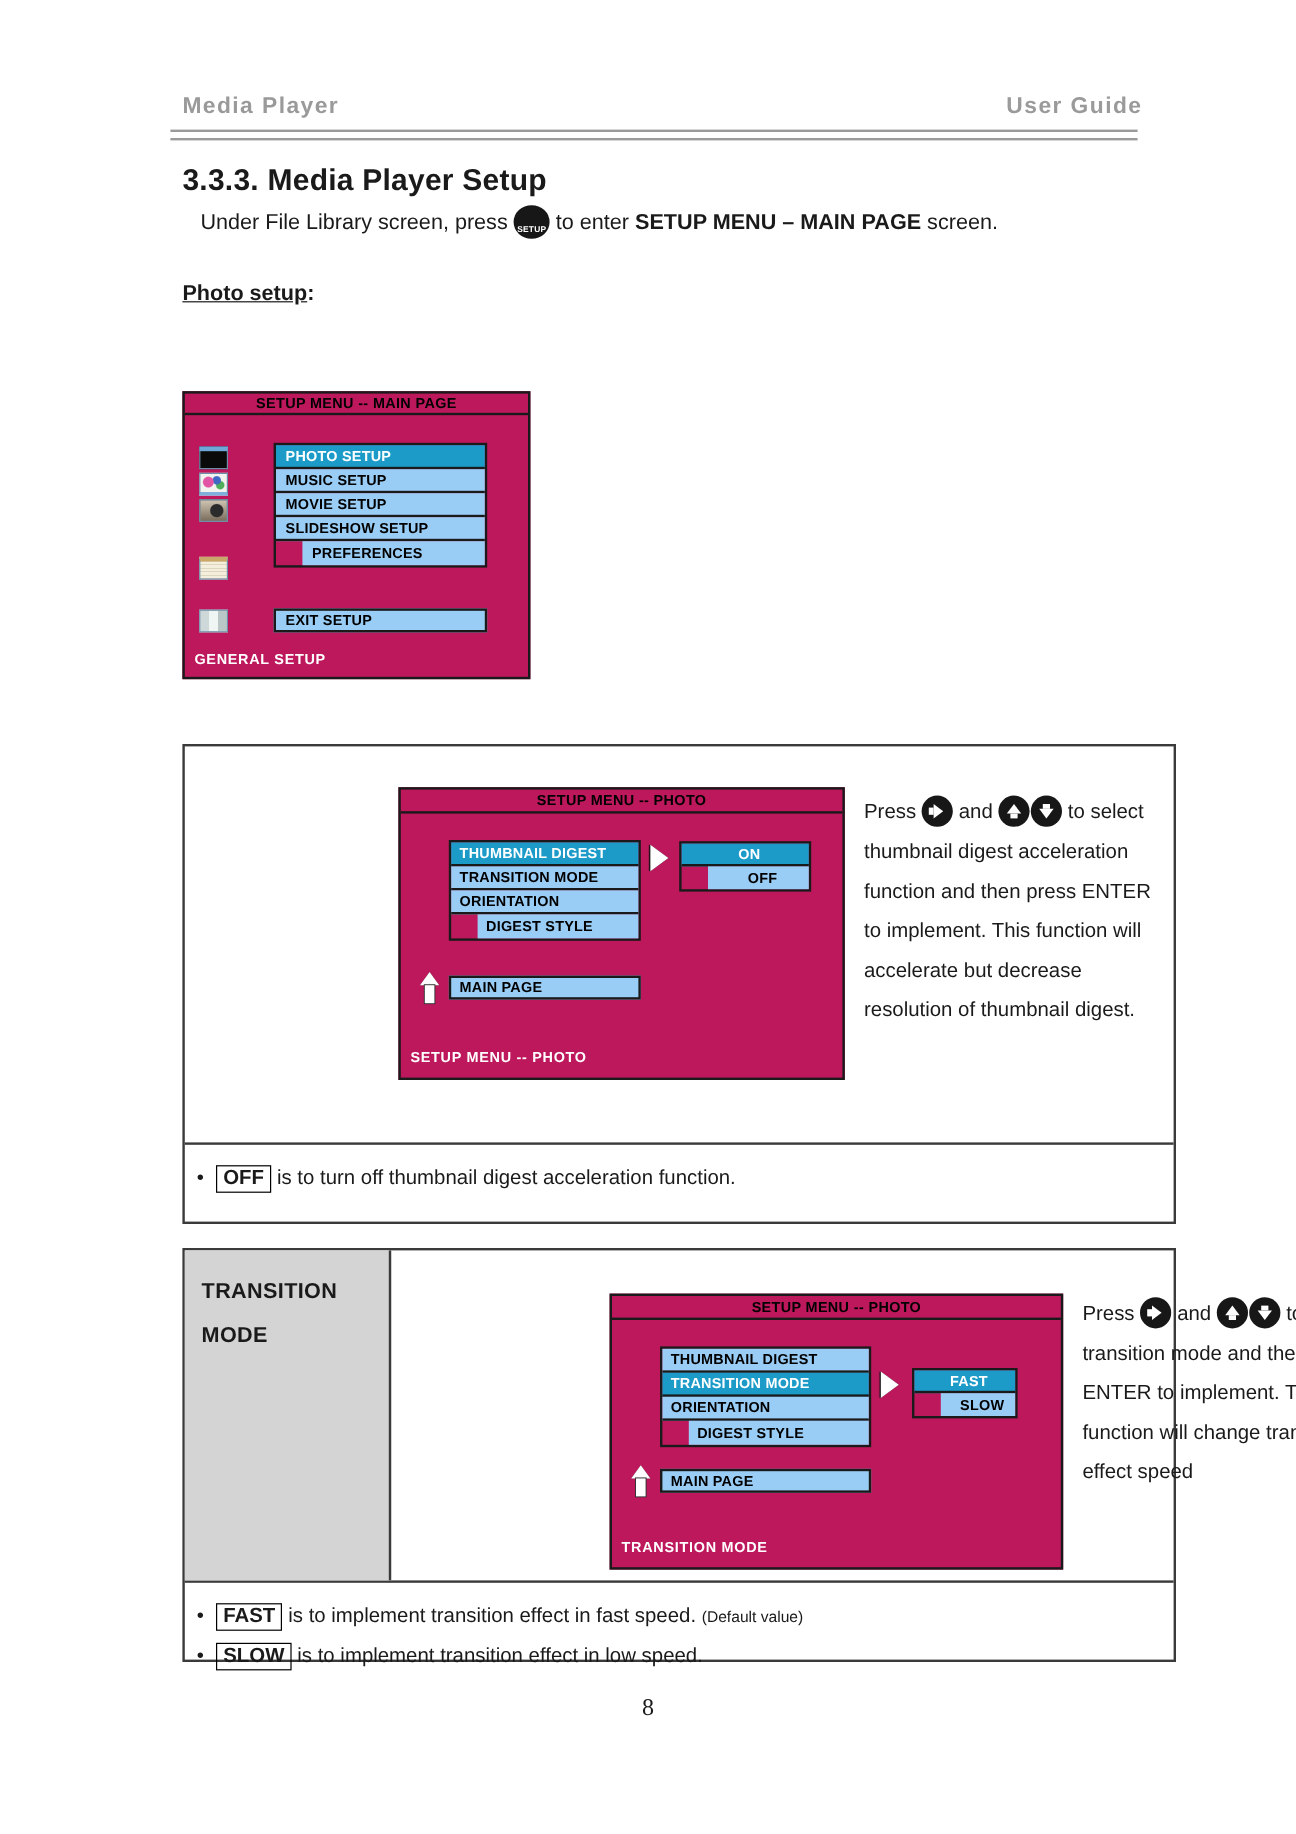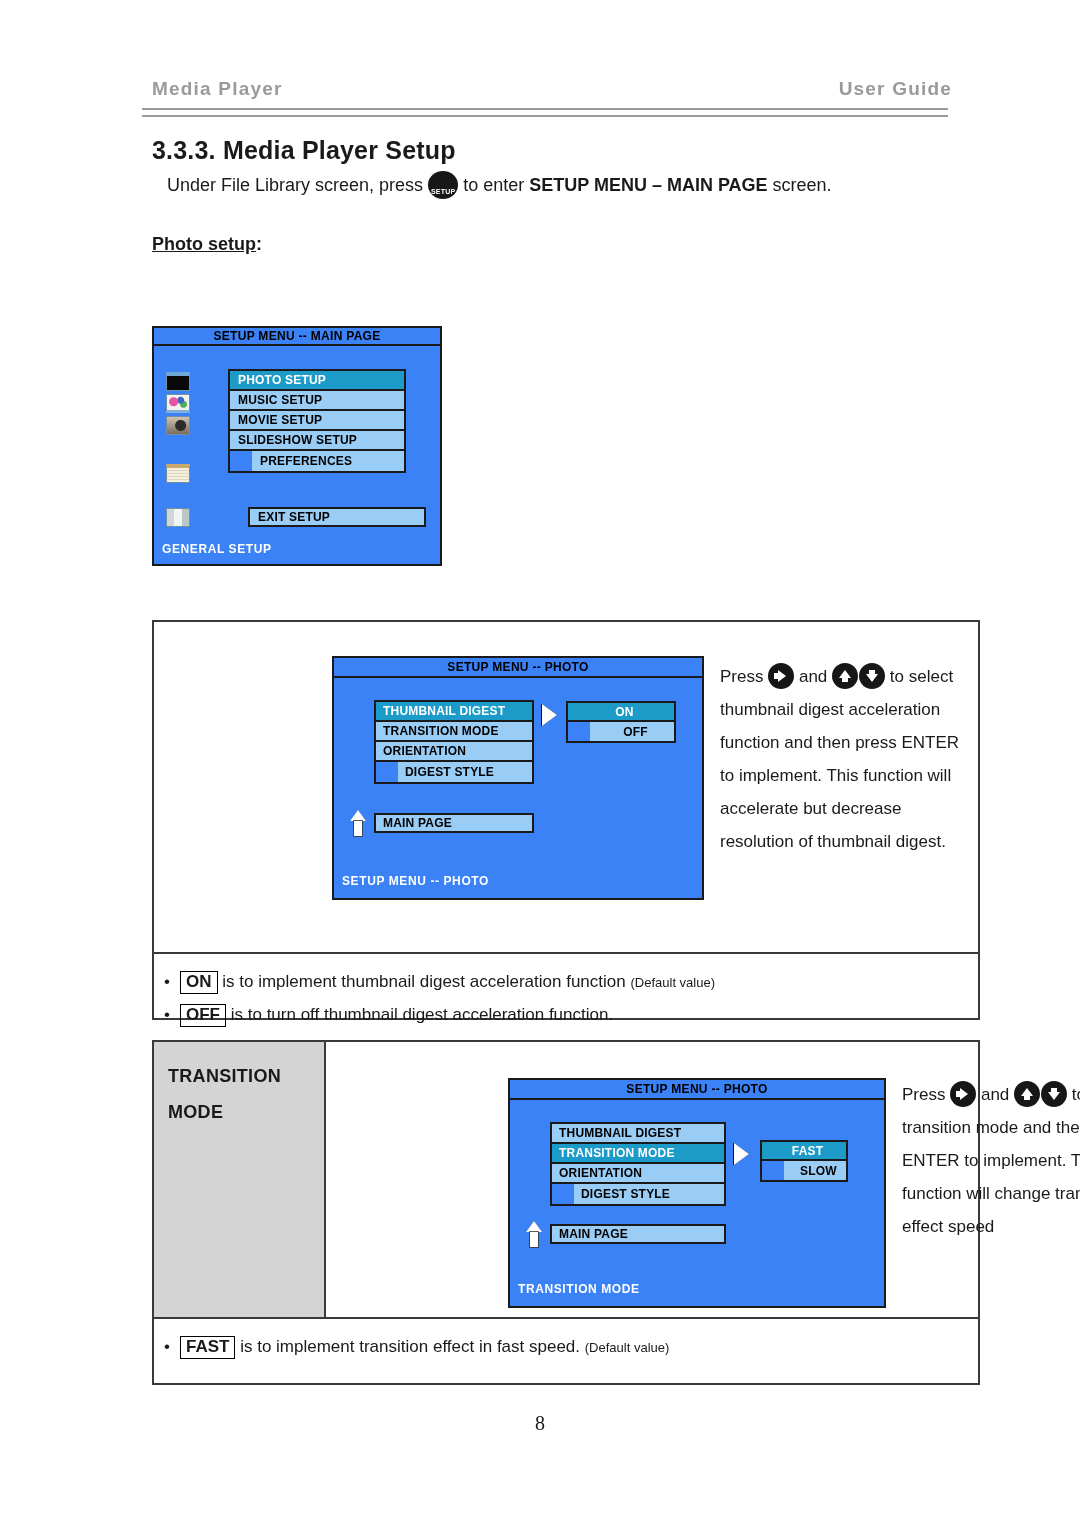--- a/index.html
+++ b/index.html
@@ -152,21 +152,21 @@
     left: -12px; top: -3px;
     width: 4px; height: 6px;
     background: #fff;
   }
   .pair { display: inline-block; white-space: nowrap; }
   .pair .rbtn + .rbtn { margin-left: 1px; }
 
   
   .osd {
     position: absolute;
-    background: #3b82f6;
+    background: #be185d;
     border: 2px solid #1a1a1a;
     box-sizing: border-box;
   }
   .osd-title {
     font-size: 12px;
     font-weight: bold;
     text-align: center;
     color: #000;
     letter-spacing: 0.3px;
     border-bottom: 2px solid #1a1a1a;
@@ -212,21 +212,20 @@
   
   #osd-main { left: 152px; top: 326px; width: 290px; height: 240px; }
   #osd-main .osd-title { height: 18px; }
   #osd-main .osd-list { left: 74px; top: 41px; width: 178px; }
   #osd-main .osd-list .osd-item { height: 20px; padding-left: 8px; }
   #osd-main .exit-box {
     position: absolute;
     left: 74px; top: 179px;
     width: 178px; height: 20px;
     padding-left: 8px;
-    margin-left: 20px;
   }
   #osd-main .osd-footer { bottom: 8px; }
 
   .mp-icon {
     position: absolute;
     width: 24px; height: 19px;
     border: 1px solid #6f8ea8;
     box-sizing: border-box;
     background: #dfe7ee;
   }
@@ -461,25 +460,20 @@
           </span>
           <span>to</span>
           <span>select thumbnail digest acceleration function and then press ENTER to implement. This function will accelerate but decrease resolution of thumbnail digest.</span>
         </div>
 
       </div>
     </div>
 
     <div class="sect-notes">
       <div>
-        <span class="bullet">•</span><span class="boxed">ON</span>
-        <span>is to implement thumbnail digest acceleration function</span>
-        <span class="small">(Default value)</span>
-      </div>
-      <div>
         <span class="bullet">•</span><span class="boxed">OFF</span>
         <span>is to turn off thumbnail digest acceleration function.</span>
       </div>
     </div>
   </div>
 
   <div class="sect" id="sect2">
     <div class="sect-top">
       <div class="sect-label">
         <div>TRANSITION</div>
@@ -526,18 +520,22 @@
 
       </div>
     </div>
 
     <div class="sect-notes">
       <div>
         <span class="bullet">•</span><span class="boxed">FAST</span>
         <span>is to implement transition effect in fast speed.</span>
         <span class="small">(Default value)</span>
       </div>
+      <div>
+        <span class="bullet">•</span><span class="boxed">SLOW</span>
+        <span>is to implement transition effect in low speed.</span>
+      </div>
     </div>
   </div>
 
   <div class="pageno">8</div>
 
 </div>
 
 </body></html>

